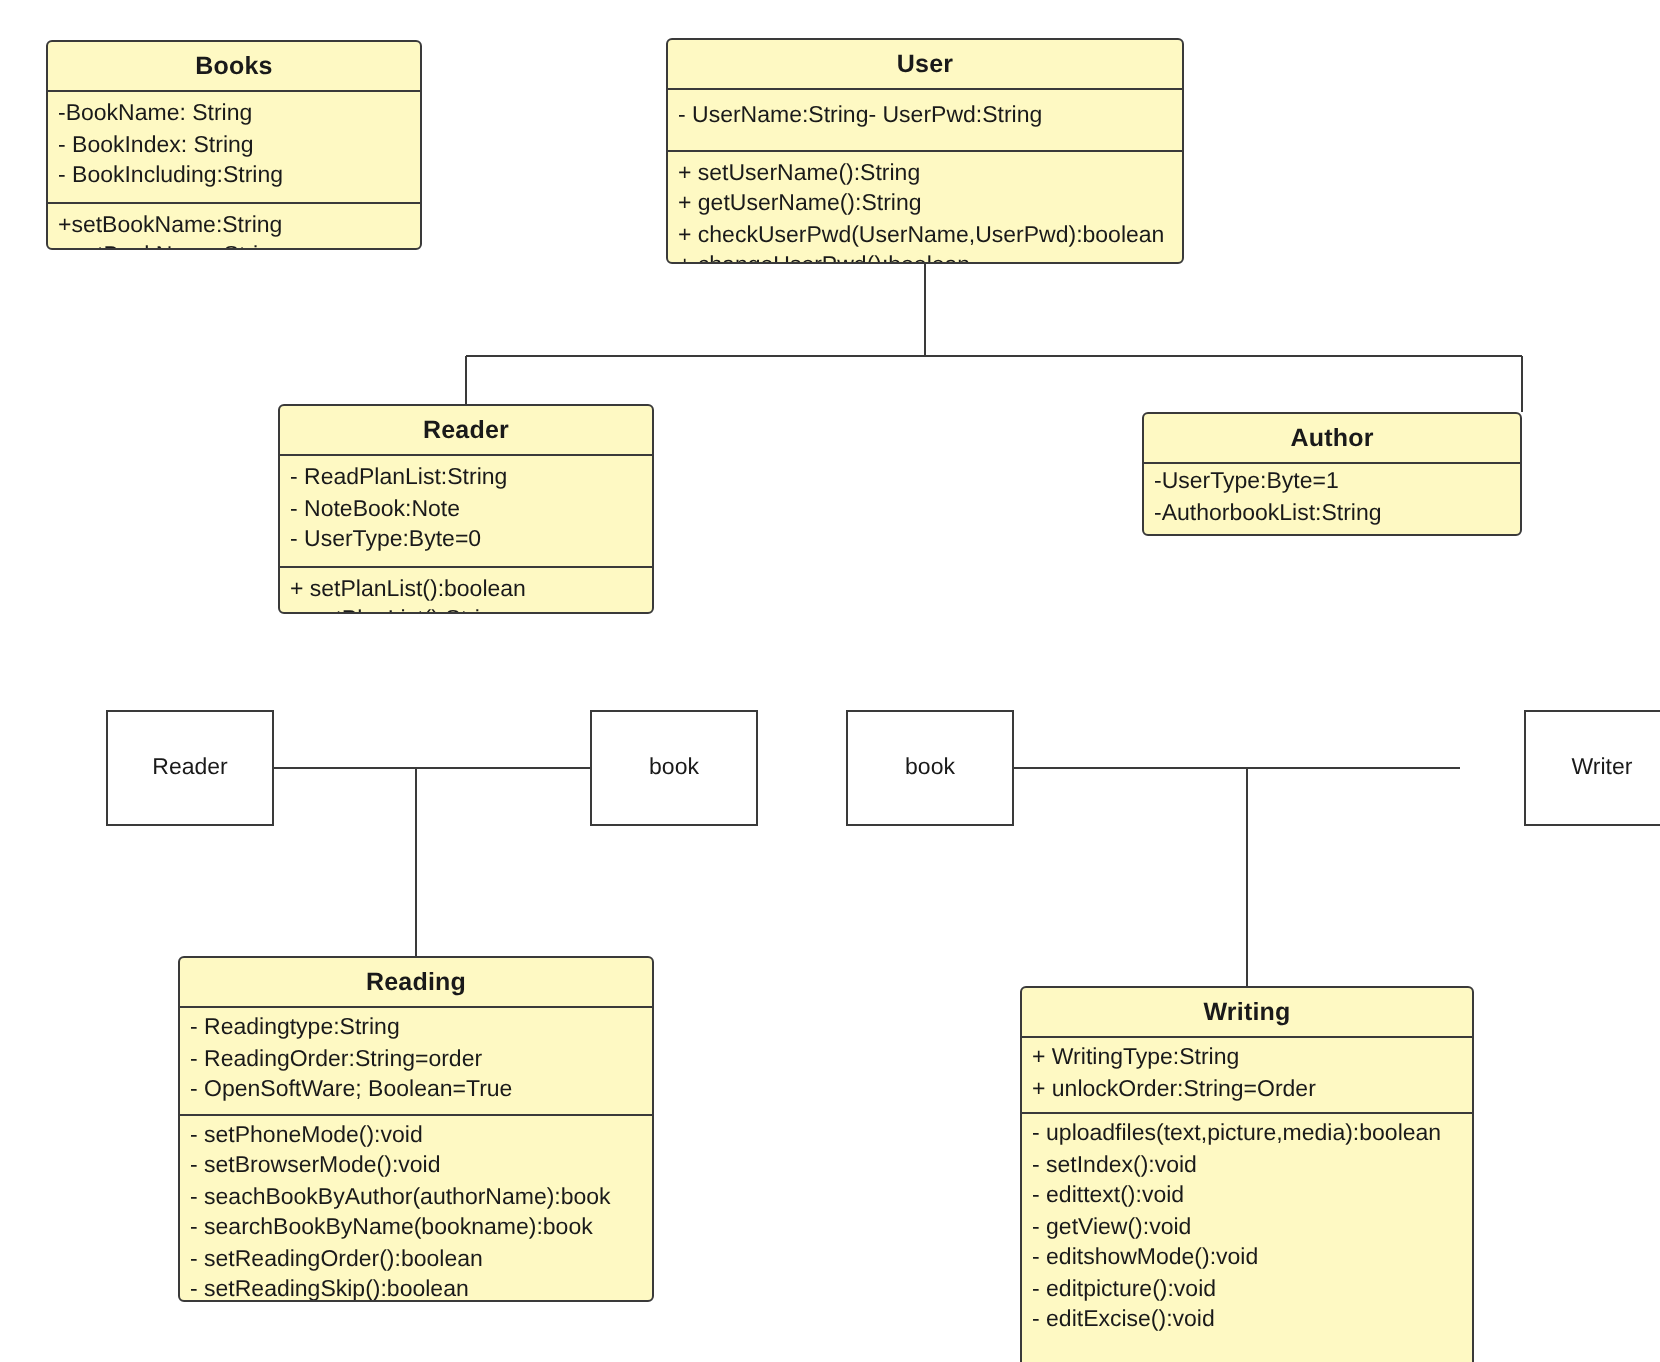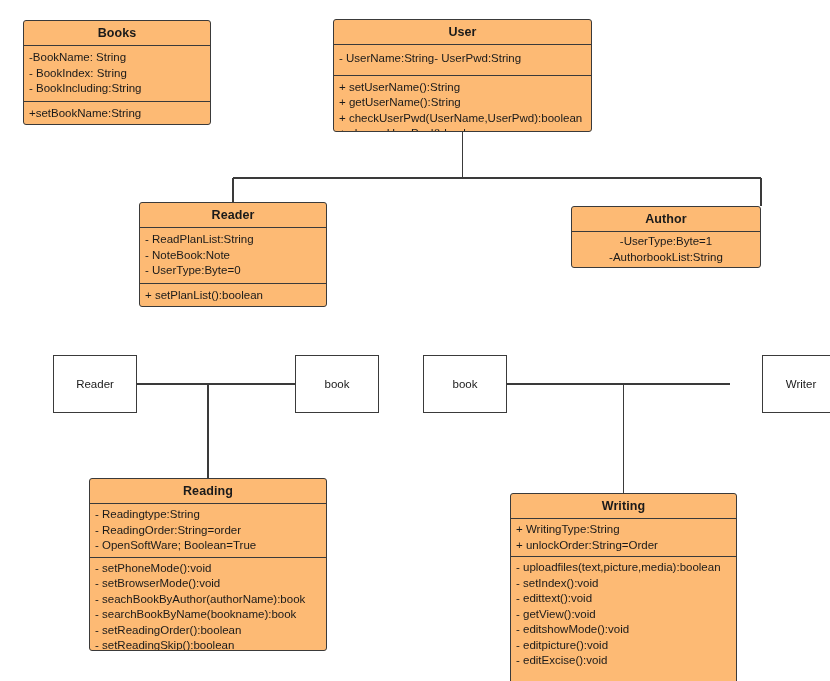--- a/index.html
+++ b/index.html
@@ -26,21 +26,21 @@
     position: absolute;
     left: 0;
     top: 0;
     width: 830px;
     height: 681px;
     pointer-events: none;
   }
   .uml-class {
     position: absolute;
     box-sizing: border-box;
-    background: #fdba74;
+    background: #fef9c3;
     border: 1.6px solid #3a3a3a;
     border-radius: 3px;
     overflow: hidden;
   }
   .uml-title {
     text-align: center;
     font-weight: bold;
     font-size: 12.5px;
     line-height: 14px;
     padding: 5px 2px 5px 2px;
@@ -143,21 +143,21 @@
     </div>
     <div class="uml-compartment">
       <div class="uml-row">+  setPlanList():boolean</div>
       <div class="uml-row">+  getPlanList():String</div>
 
     </div>
   </div>
 
   <div class="uml-class" id="cls-author">
     <div class="uml-title">Author</div>
-    <div class="uml-compartment" style="padding:2px 0 2px 0;text-align:center;">
+    <div class="uml-compartment" style="padding:2px 0 2px 0;">
       <div class="uml-row">-UserType:Byte=1</div>
       <div class="uml-row">-AuthorbookList:String</div>
     </div>
     <div class="uml-compartment" style="padding:5px 0 5px 0;margin-left:48px;">
       <div class="uml-row">-  getList():String</div>
     </div>
   </div>
 
   <div class="uml-class" id="cls-reading">
     <div class="uml-title">Reading</div>

